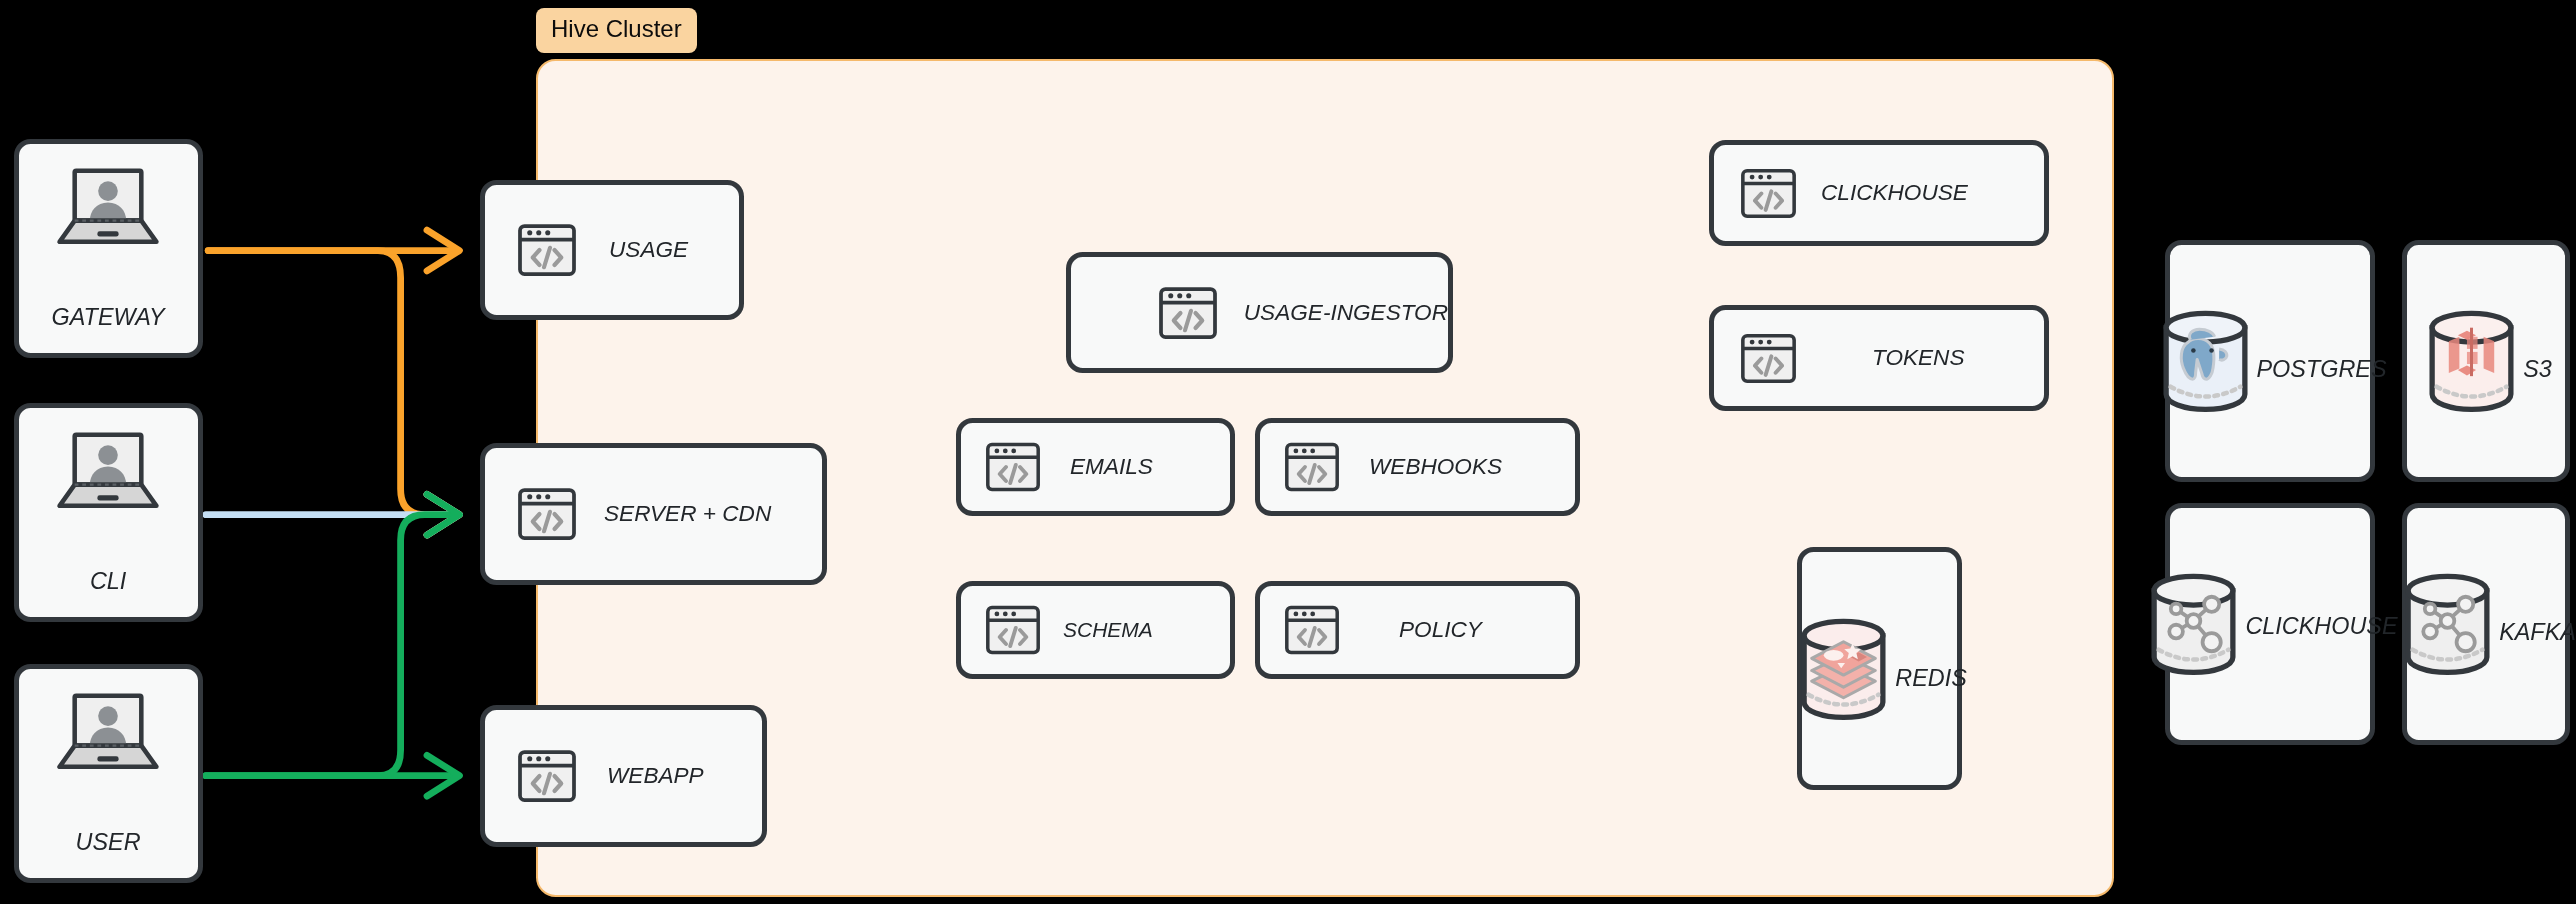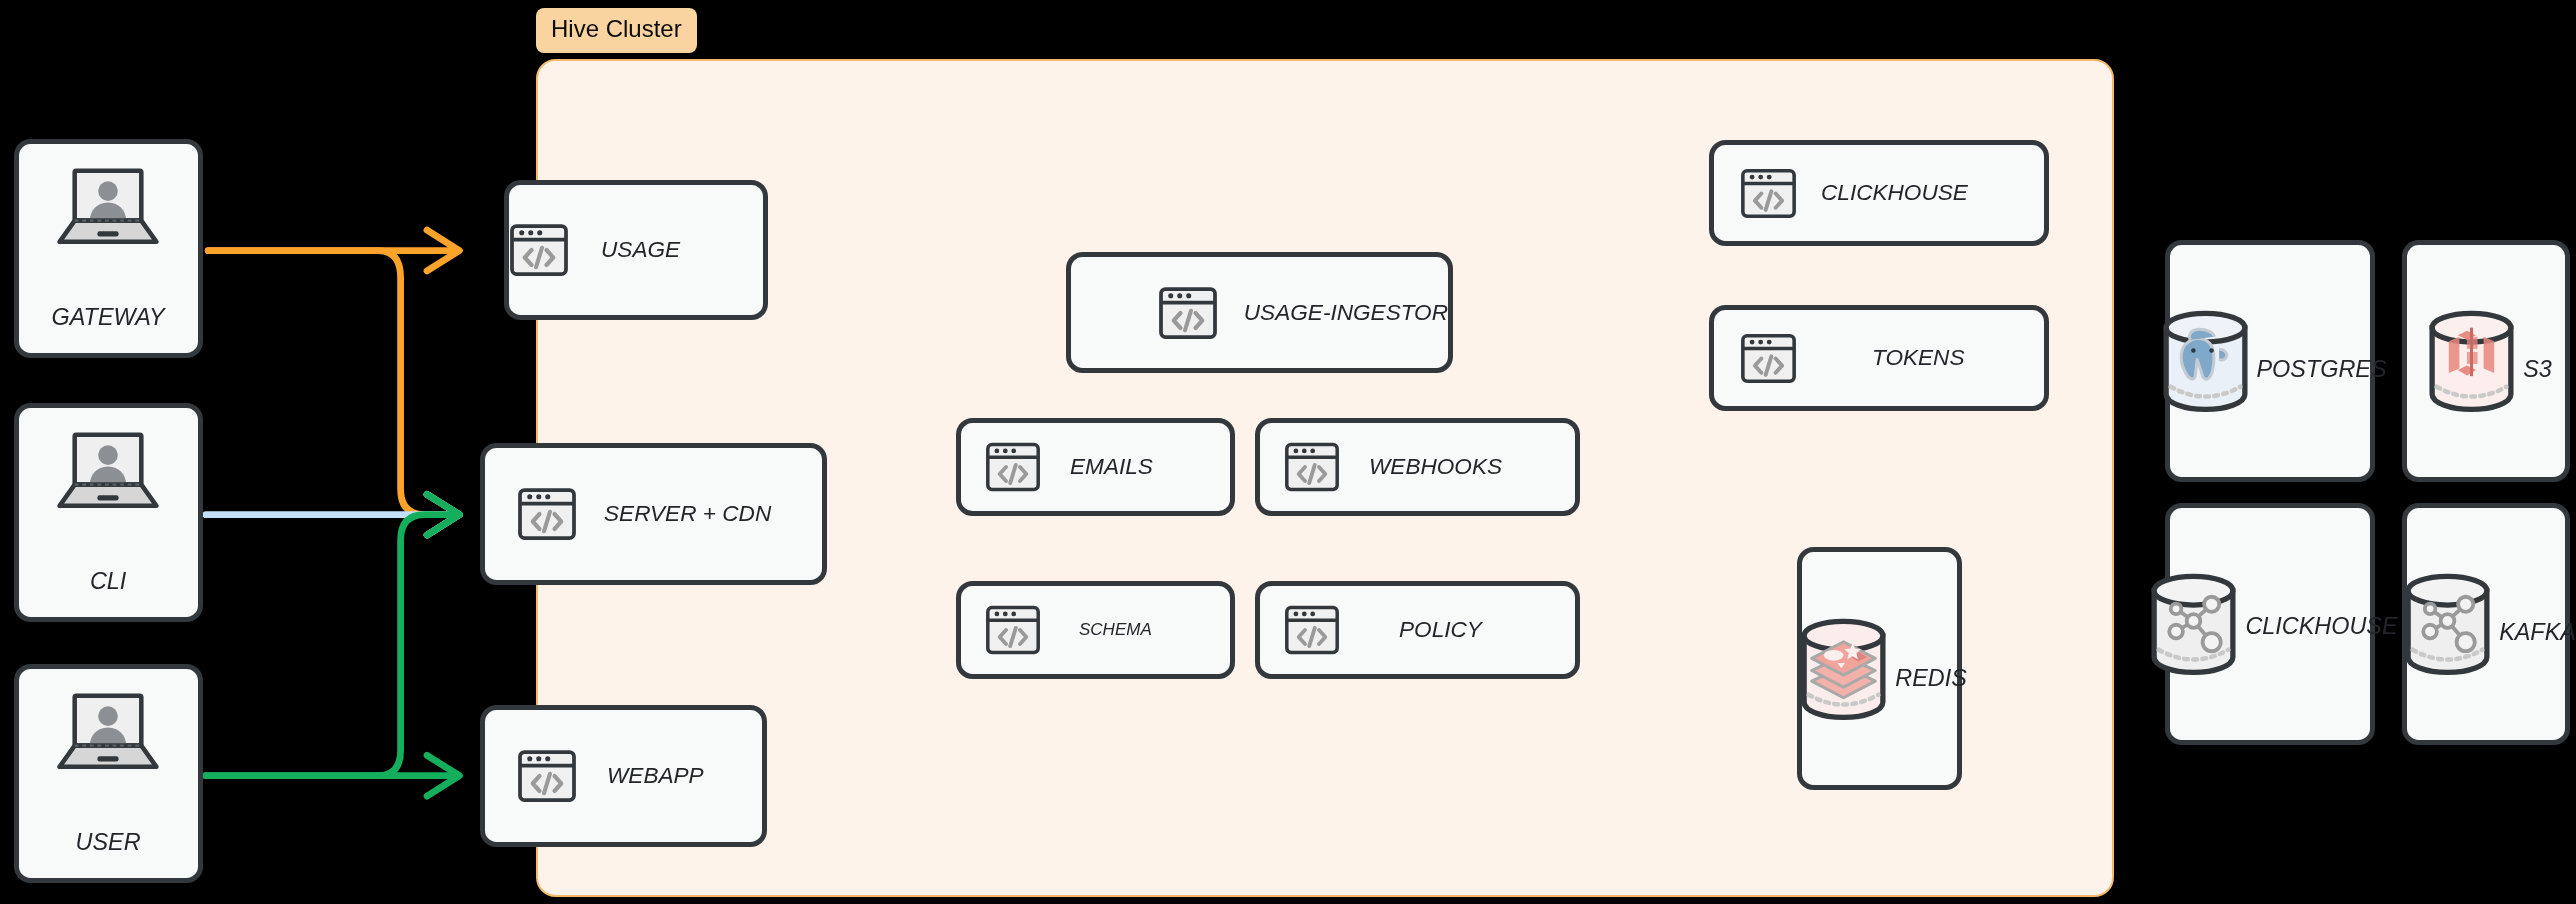--- a/index.html
+++ b/index.html
@@ -108,21 +108,21 @@
         <circle cx="70" cy="33" r="13" fill="#8C9094"></circle>
         <path d="M70 48 c-15 0 -24 11 -24 24 h48 c0 -13 -9 -24 -24 -24z" fill="#8C9094"></path>
         <path d="M26 72 L6 100 h128 L114 72z" fill="#D6D6D6" stroke="#33383D" stroke-width="6" stroke-linejoin="round"></path>
         <line x1="26" y1="72" x2="114" y2="72" stroke="#5A5F64" stroke-width="3" stroke-dasharray="5 5"></line>
         <rect x="56" y="86" width="28" height="7" rx="3" fill="#33383D"></rect>
       </svg>
     </span>
     <span class="lbl" style="font-size:23.4px;margin-top:16.6px;">USER</span>
   </div>
 
-  <div class="node svc" style="left:480px;top:180px;width:264px;height:140px;margin-left:24px;">
+  <div class="node svc" style="left:480px;top:180px;width:264px;height:140px;padding-left:32px;">
     <span>
       <svg width="60" height="60" viewBox="0 0 80 80">
         <rect x="4" y="8" width="72" height="64" rx="6" fill="#F0F0F0" stroke="#33383D" stroke-width="5"></rect>
         <path d="M4 26 h72" stroke="#33383D" stroke-width="5"></path>
         <circle cx="17" cy="17" r="3.4" fill="#33383D"></circle>
         <circle cx="29" cy="17" r="3.4" fill="#33383D"></circle>
         <circle cx="41" cy="17" r="3.4" fill="#33383D"></circle>
         <path d="M30 40 L21 50 L30 60 M50 40 L59 50 L50 60 M44 37 L36 63" fill="none" stroke="#9A9A9A" stroke-width="5.5" stroke-linecap="round" stroke-linejoin="round"></path>
       </svg>
     </span>
@@ -203,21 +203,21 @@
     <span>
       <svg width="56" height="56" viewBox="0 0 80 80">
         <rect x="4" y="8" width="72" height="64" rx="6" fill="#F0F0F0" stroke="#33383D" stroke-width="5"></rect>
         <path d="M4 26 h72" stroke="#33383D" stroke-width="5"></path>
         <circle cx="17" cy="17" r="3.4" fill="#33383D"></circle>
         <circle cx="29" cy="17" r="3.4" fill="#33383D"></circle>
         <circle cx="41" cy="17" r="3.4" fill="#33383D"></circle>
         <path d="M30 40 L21 50 L30 60 M50 40 L59 50 L50 60 M44 37 L36 63" fill="none" stroke="#9A9A9A" stroke-width="5.5" stroke-linecap="round" stroke-linejoin="round"></path>
       </svg>
     </span>
-    <span class="lbl" style="font-size:17px;margin-left:38px;">SCHEMA</span>
+    <span class="lbl" style="font-size:21px;margin-left:22px;">SCHEMA</span>
   </div>
 
   <div class="node svc" style="left:1255px;top:581px;width:325px;height:98px;padding-left:24px;">
     <span>
       <svg width="56" height="56" viewBox="0 0 80 80">
         <rect x="4" y="8" width="72" height="64" rx="6" fill="#F0F0F0" stroke="#33383D" stroke-width="5"></rect>
         <path d="M4 26 h72" stroke="#33383D" stroke-width="5"></path>
         <circle cx="17" cy="17" r="3.4" fill="#33383D"></circle>
         <circle cx="29" cy="17" r="3.4" fill="#33383D"></circle>
         <circle cx="41" cy="17" r="3.4" fill="#33383D"></circle>

